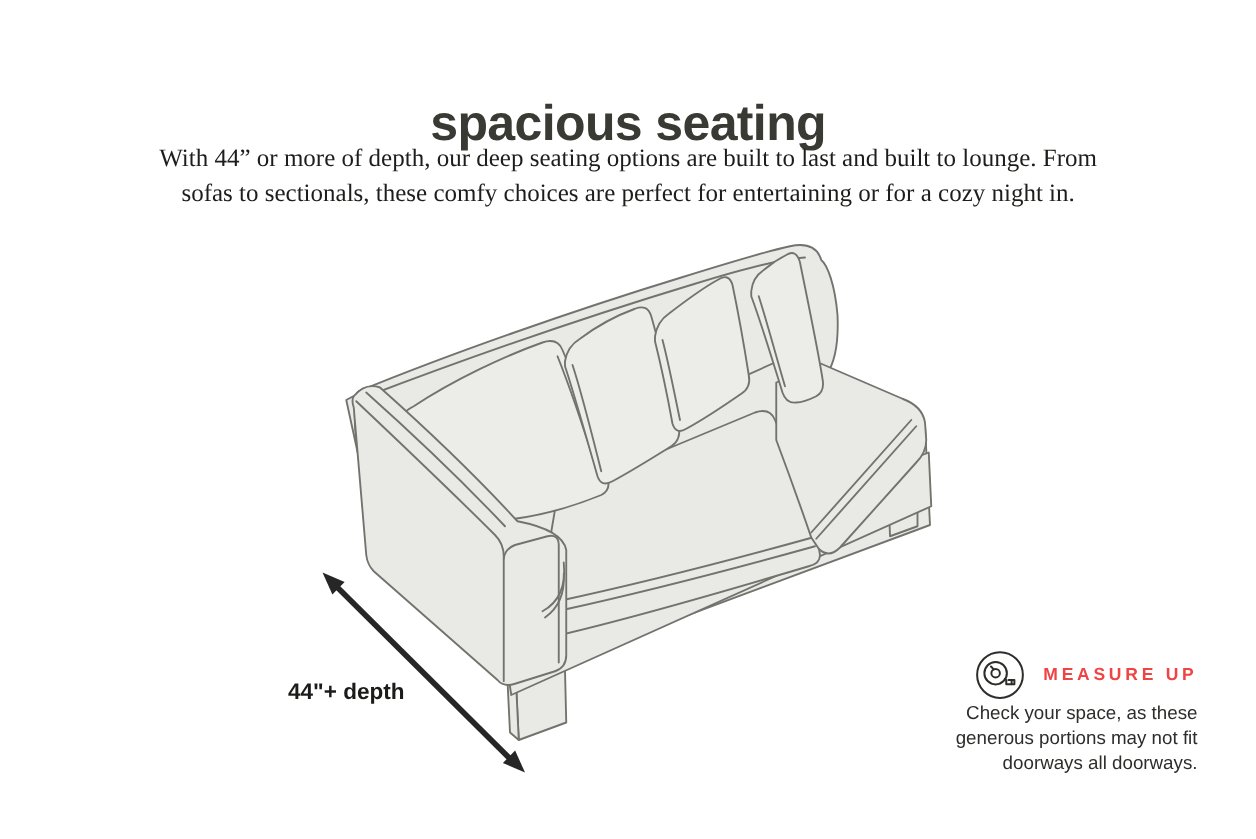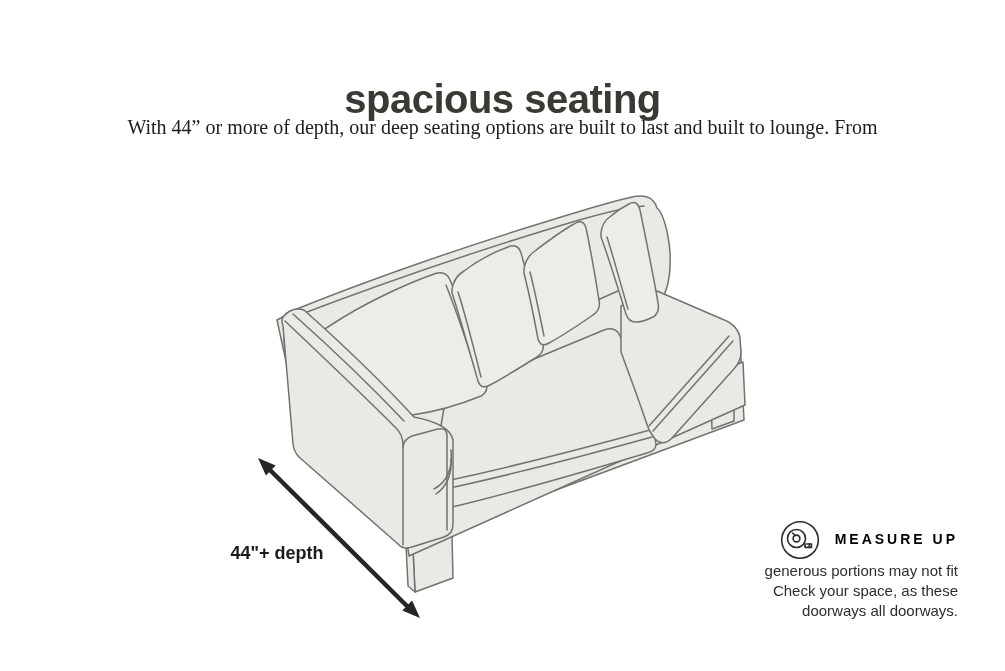--- a/index.html
+++ b/index.html
@@ -18,21 +18,21 @@
   .intro div{white-space:nowrap;}
   .sofa-svg{position:absolute;left:0;top:0;}
   .dim-label{
     position:absolute;left:222px;top:543px;width:110px;text-align:center;
     font-size:18px;font-weight:bold;color:#1b1b19;white-space:nowrap;
   }
   .measure-wrap{position:absolute;left:750px;top:515px;width:212px;}
   .measure-icon{position:absolute;left:28px;top:3px;width:44px;height:44px;}
   .measure-heading{
     position:absolute;right:4px;top:16px;text-align:right;
-    font-size:14px;font-weight:bold;letter-spacing:3px;color:#000000;white-space:nowrap;
+    font-size:14px;font-weight:bold;letter-spacing:3px;color:#ef4444;white-space:nowrap;
   }
   .measure-note{
     position:absolute;right:4px;top:46px;width:208px;text-align:right;
     font-size:15px;line-height:20px;color:#2d2d2b;
   }
   .stroke{fill:none;stroke:#73736e;stroke-width:1.5;stroke-linecap:round;stroke-linejoin:round;}
   .body-fill{fill:#e9e9e6;stroke:#73736e;stroke-width:1.5;stroke-linejoin:round;}
   .pillow-fill{fill:#ececE9;stroke:#73736e;stroke-width:1.5;stroke-linejoin:round;}
   .arrow-shaft{stroke:#262626;stroke-width:4.5;}
   .arrow-head{fill:#262626;}
@@ -40,20 +40,21 @@
 </style>
 </head>
 <body>
 
 <div class="canvas">
 
   <h1 class="page-title">spacious seating</h1>
 
   <div class="intro">
     <div>With 44” or more of depth, our deep seating options are built to last and built to lounge. From</div>
+    <div>sofas to sectionals, these comfy choices are perfect for entertaining or for a cozy night in.</div>
   </div>
 
   <svg class="sofa-svg" width="1005" height="671" viewBox="0 0 1005 671" aria-hidden="true">
 
     <g>
       <path class="body-fill" d="M 277,320 L 292,312 L 301,357 L 287,366 Z"></path>
       <path class="body-fill" d="M 287,313 C 360,283 460,248 545,222 C 590,208 618,200 632,197
                C 646,194 654,198 657,208 C 662,212 668,228 670,252 C 671,274 668,290 661,300
                L 600,332 L 330,432 L 297,398 C 286,372 283,345 284,324 C 284,316 285,314 287,313 Z"></path>
       <path class="stroke" d="M 291,318 C 375,286 470,253 556,227 C 598,214 626,207 644,206"></path>
@@ -130,19 +131,19 @@
     <svg class="measure-icon" width="44" height="44" viewBox="0 0 44 44" aria-hidden="true">
       <circle class="icon-stroke" cx="22" cy="22" r="18.3"></circle>
       <circle class="icon-stroke" cx="18.5" cy="20.5" r="9"></circle>
       <circle class="icon-stroke" cx="18.5" cy="20.5" r="3.4"></circle>
       <line class="icon-stroke" x1="17" y1="17.5" x2="14.8" y2="15.2"></line>
       <path class="icon-stroke" d="M 25.9,25.2 L 27,26 L 27,29.4 L 33.5,29.4 L 33.5,26 L 28.8,26"></path>
       <line class="icon-stroke" x1="31.3" y1="26" x2="31.3" y2="29.4"></line>
     </svg>
     <div class="measure-heading">MEASURE UP</div>
     <div class="measure-note">
+      <div>Check your space, as these</div>
       <div>generous portions may not fit</div>
-      <div>Check your space, as these</div>
       <div>doorways all doorways.</div>
     </div>
   </div>
 
 </div>
 
 </body></html>

